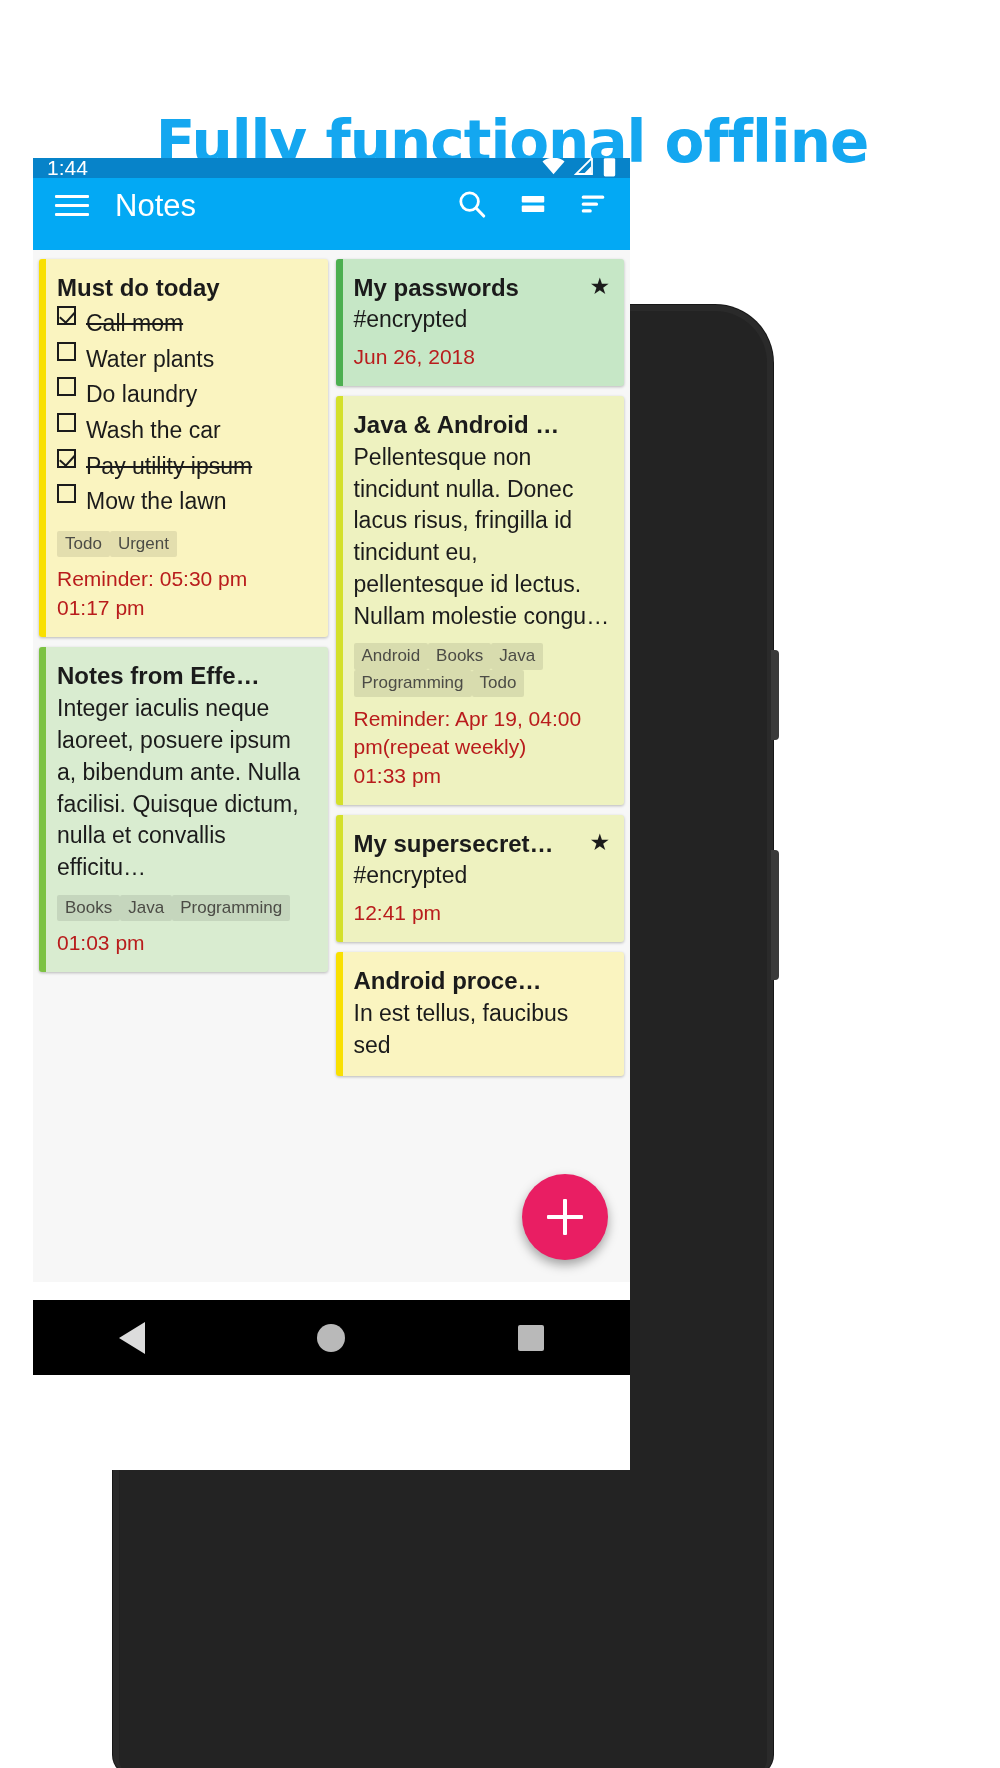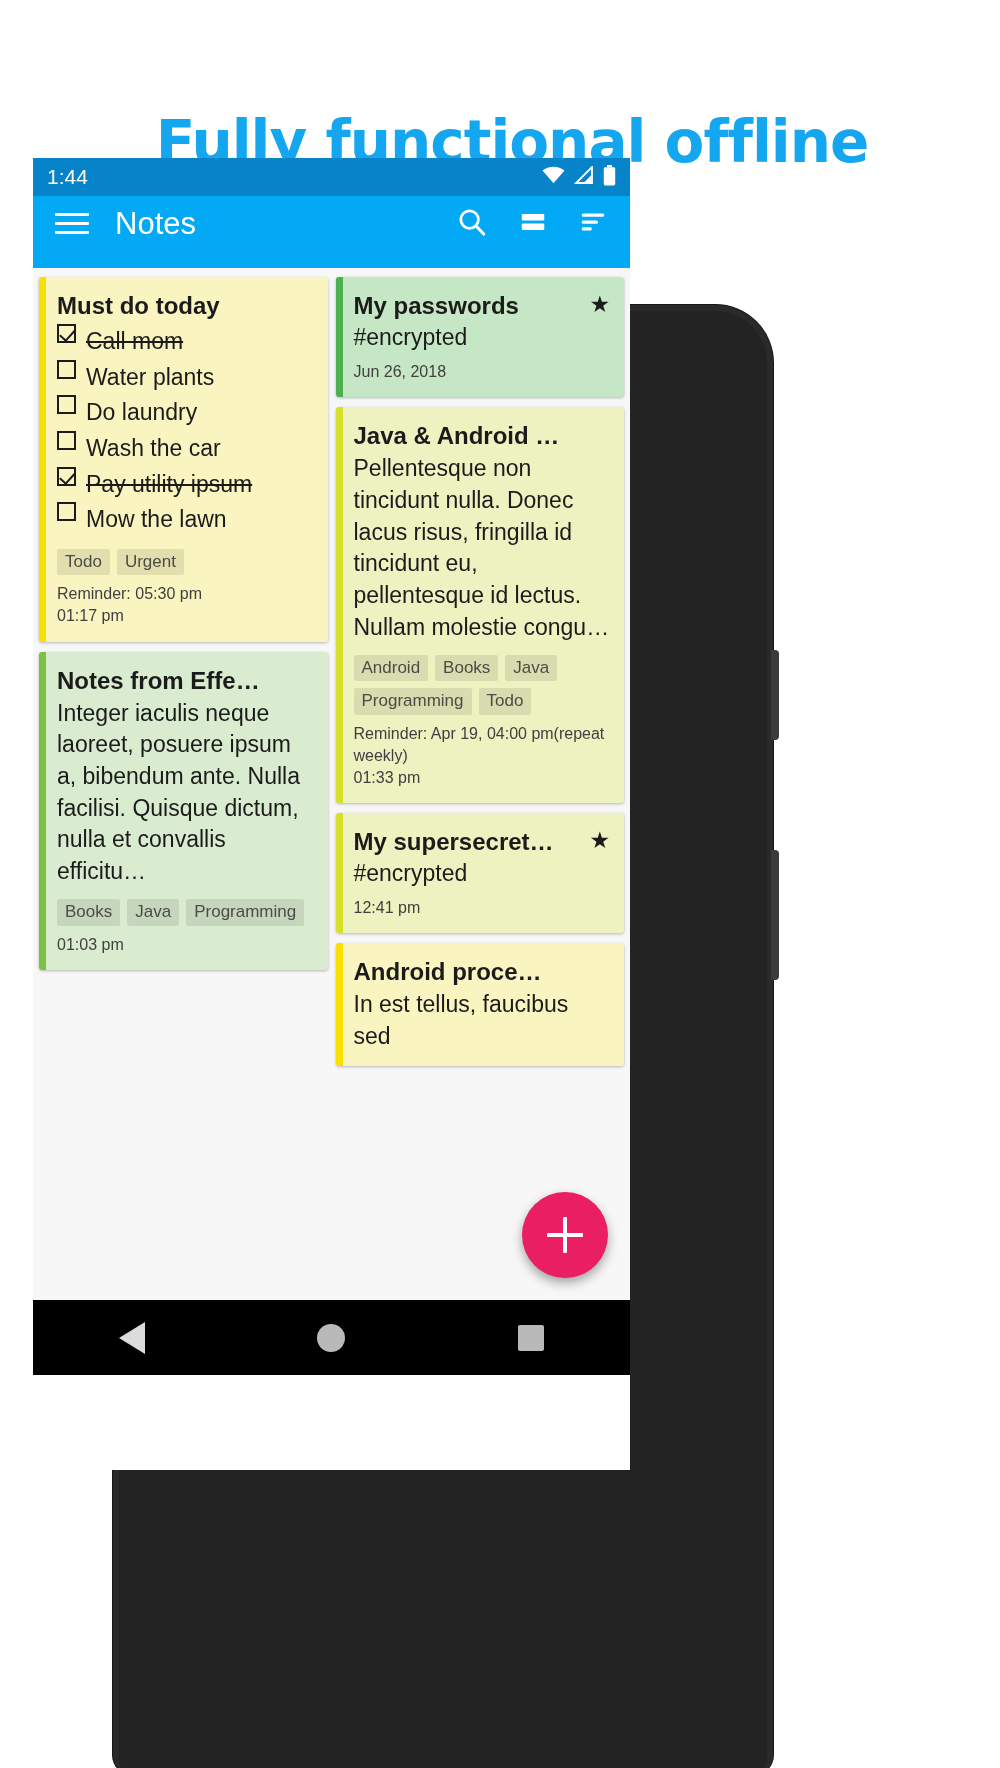--- a/index.html
+++ b/index.html
@@ -80,21 +80,21 @@
   .screen {
     position: absolute;
     left: 33px; top: 158px;
     width: 597px; height: 1142px;
     background: #ffffff;
     overflow: hidden;
   }
 
   
   .statusbar {
-    height: 38px;
+    height: 20px;
     background: #0783c9;
     display: flex; align-items: center;
     padding: 0 14px 0 14px;
     color: #ffffff;
   }
   .statusbar .clock {
     font-size: 21px; font-weight: 500;
     font-family: "Liberation Sans", sans-serif;
   }
   .statusbar .spacer { flex: 1; }
@@ -175,31 +175,31 @@
   .box.checked::after {
     content: "";
     position: absolute; left: 4px; top: 0px;
     width: 7px; height: 13px;
     border-right: 2px solid #1b1b1b; border-bottom: 2px solid #1b1b1b;
     transform: rotate(42deg);
   }
   .done { text-decoration: line-through; }
 
   
-  .tags { display: flex; flex-wrap: wrap; gap: 7px; margin-top: 11px; }
+  .tags { display: flex; flex-wrap: wrap; margin-top: 11px; }
   .tag {
     background: rgba(0,0,0,0.09);
     color: #4c4c46;
     font-size: 17px;
     padding: 3px 8px 4px 8px;
     border-radius: 2px;
     line-height: 1.15;
   }
   .meta {
-    font-size: 16px; color: #404040;
+    font-size: 21px; color: #b91c1c;
     line-height: 1.38; margin-top: 8px;
   }
 
   
   .fab {
     position: absolute;
     right: 22px; bottom: 22px;
     width: 86px; height: 86px;
     border-radius: 50%;
     background: #e91e63;

